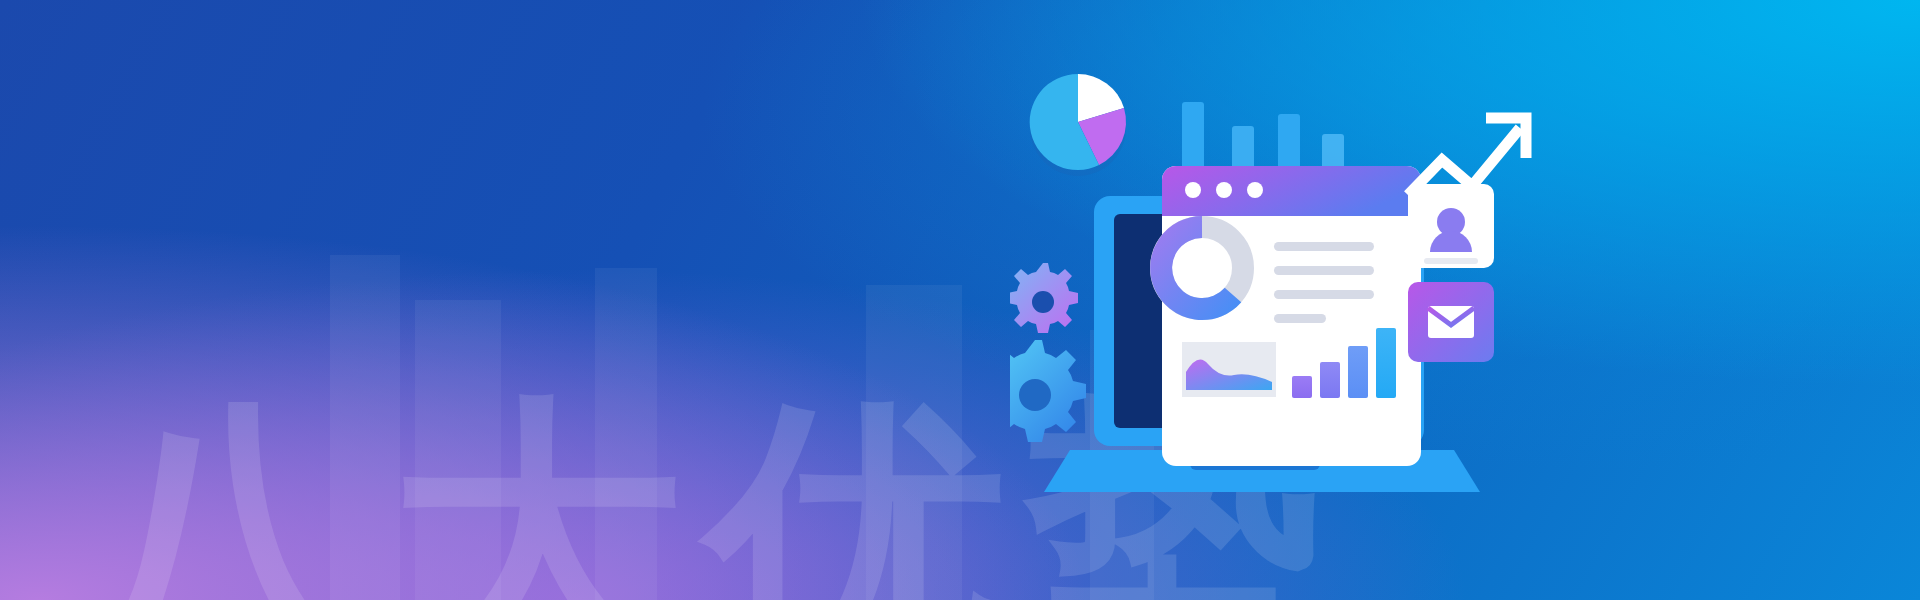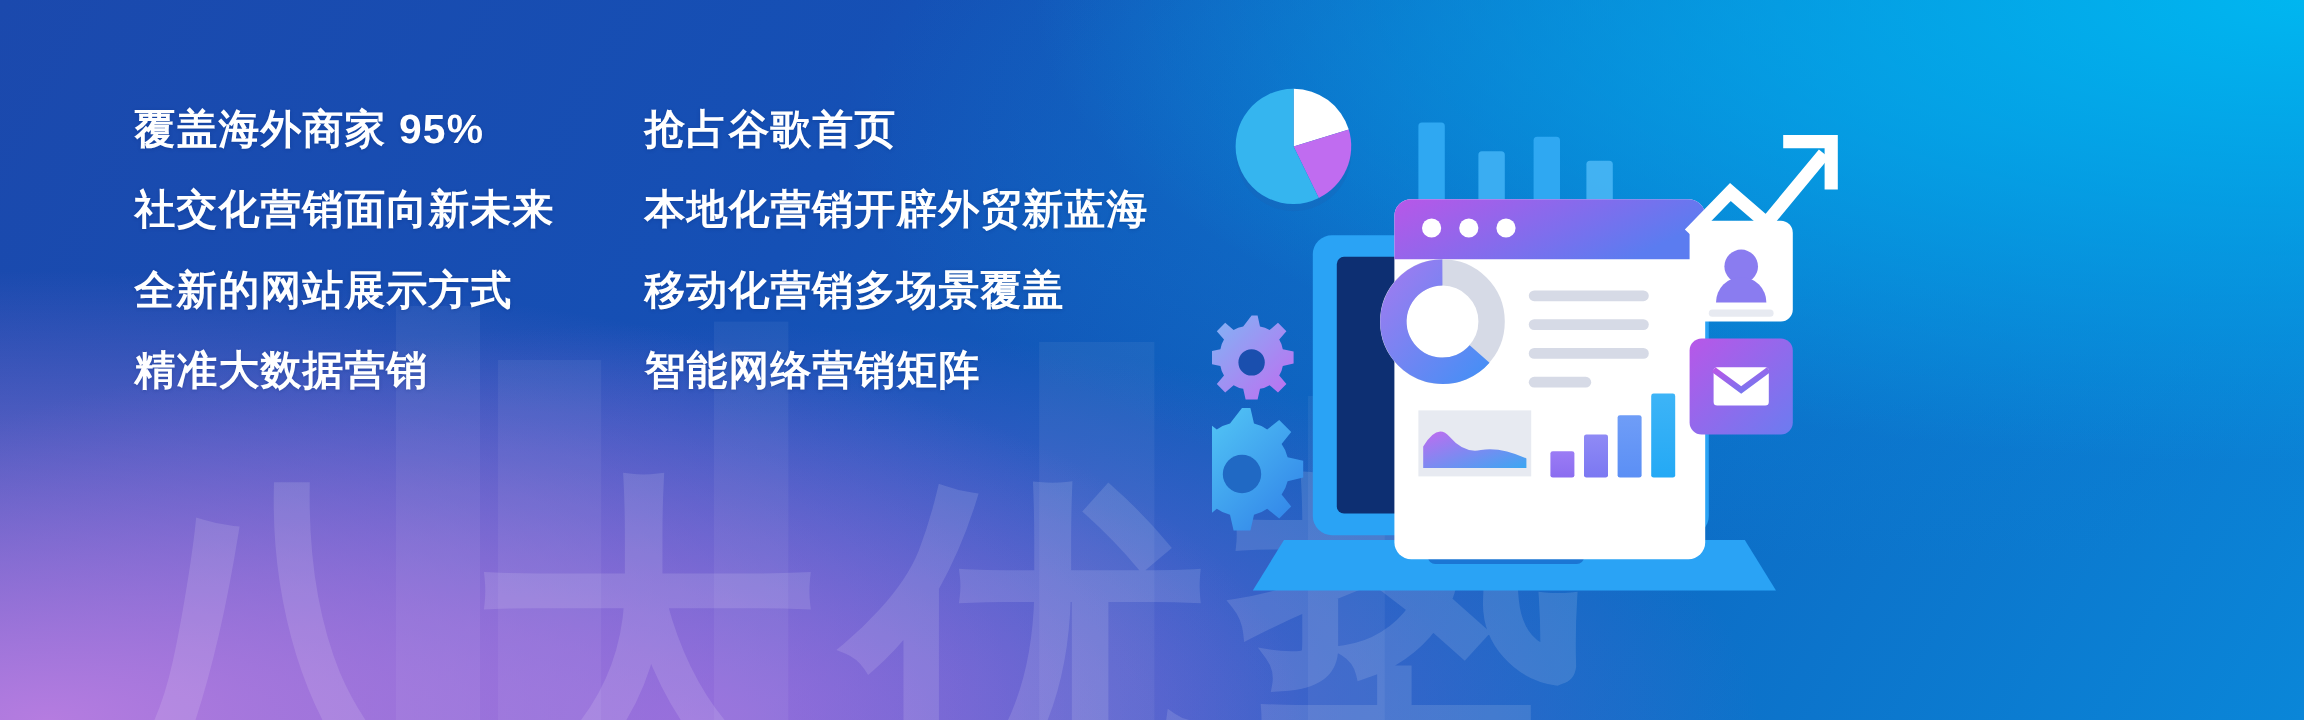--- a/index.html
+++ b/index.html
@@ -55,30 +55,20 @@
 <div class="banner">
 
   <div class="ghost-bar" style="left:330px;top:255px;width:70px;height:345px;"></div>
   <div class="ghost-bar" style="left:415px;top:300px;width:86px;height:300px;"></div>
   <div class="ghost-bar" style="left:595px;top:268px;width:62px;height:332px;"></div>
   <div class="ghost-bar" style="left:866px;top:285px;width:96px;height:315px;"></div>
   <div class="ghost-bar" style="left:1090px;top:330px;width:64px;height:270px;"></div>
 
   <div class="watermark">八大优势</div>
 
-  <div class="features">
-    <div class="feat">覆盖海外商家 95%</div>
-    <div class="feat">抢占谷歌首页</div>
-    <div class="feat">社交化营销面向新未来</div>
-    <div class="feat">本地化营销开辟外贸新蓝海</div>
-    <div class="feat">全新的网站展示方式</div>
-    <div class="feat">移动化营销多场景覆盖</div>
-    <div class="feat">精准大数据营销</div>
-    <div class="feat">智能网络营销矩阵</div>
-  </div>
 
   <div class="art">
     <svg width="910" height="600" viewBox="0 0 910 600" xmlns="http://www.w3.org/2000/svg">
       <defs>
         <linearGradient id="gHeader" x1="0" y1="0" x2="1" y2="0.4">
           <stop offset="0%" stop-color="#b857e8"></stop>
           <stop offset="100%" stop-color="#5b7cf0"></stop>
         </linearGradient>
         <linearGradient id="gMail" x1="0" y1="0" x2="1" y2="1">
           <stop offset="0%" stop-color="#b857e8"></stop>

